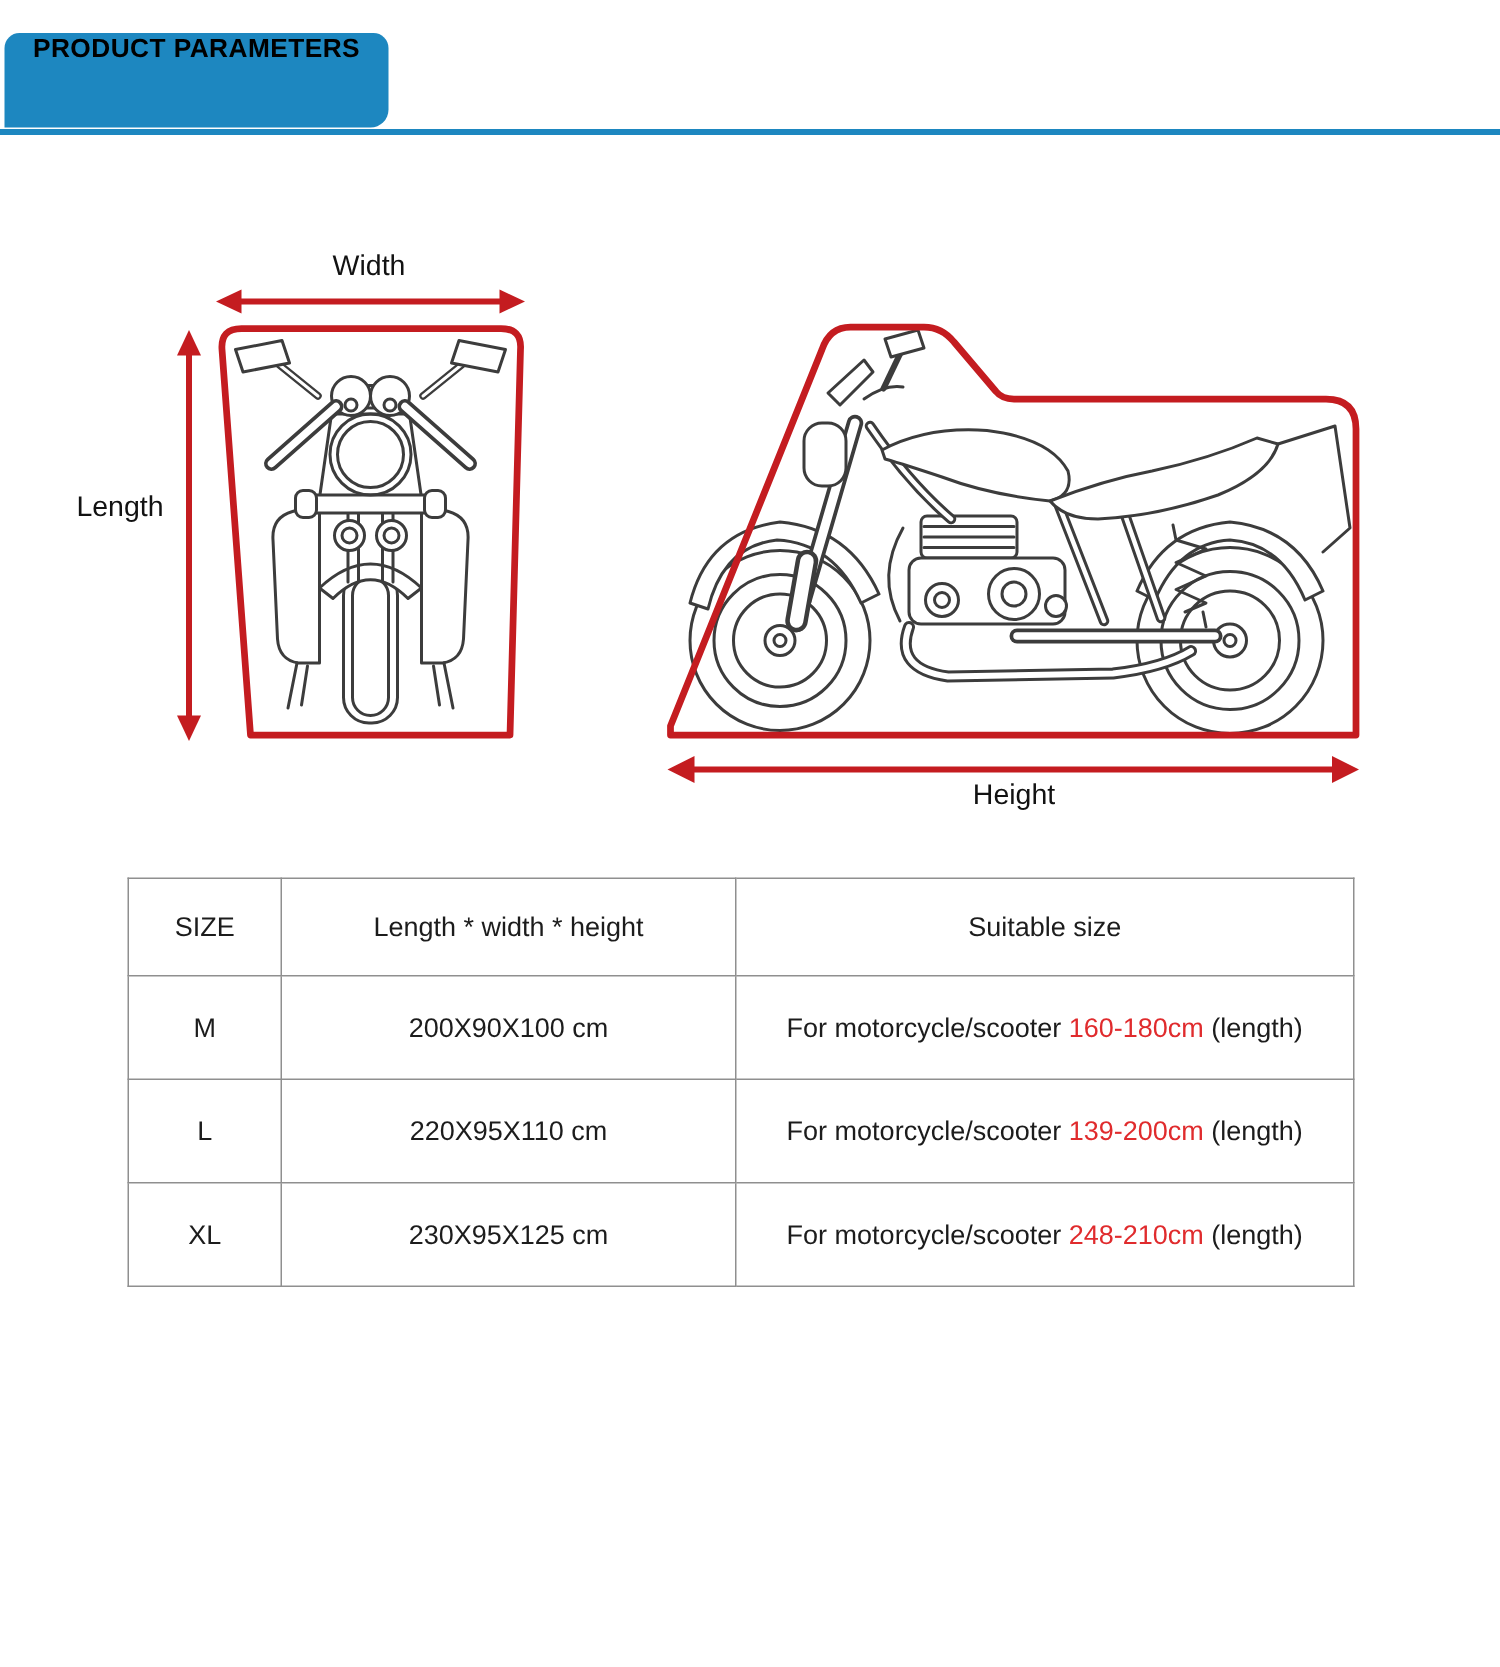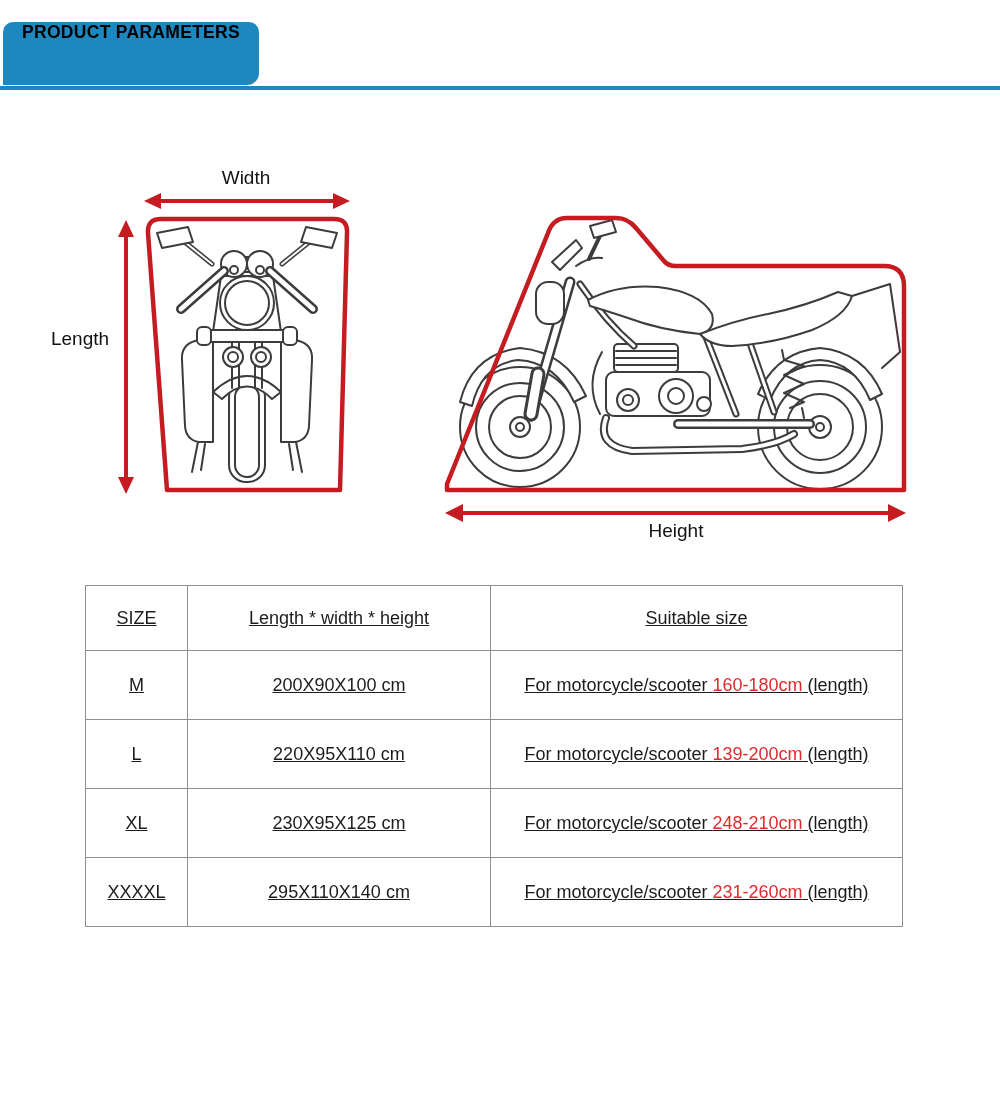--- a/index.html
+++ b/index.html
@@ -24,21 +24,21 @@
   
   .ink{stroke:#3c3c3c;stroke-width:2;fill:#ffffff;stroke-linejoin:round;stroke-linecap:round;}
   .ink-line{stroke:#3c3c3c;stroke-width:2;fill:none;stroke-linejoin:round;stroke-linecap:round;}
   .tube-outer{stroke:#3c3c3c;fill:none;stroke-linecap:round;}
   .tube-inner{stroke:#ffffff;fill:none;stroke-linecap:round;}
   .cover{stroke:var(--diagram-red,#c41c20);stroke-width:4.5;fill:none;stroke-linejoin:round;}
   .arrow-line{stroke:var(--diagram-red,#c41c20);stroke-width:4;fill:none;}
   .arrow-head{fill:var(--diagram-red,#c41c20);stroke:none;}
 
   table.size-table{position:absolute;left:85px;top:585px;width:817px;
-       border-collapse:collapse;table-layout:fixed;font-size:18px;color:var(--text,#1c1c1c);text-decoration:underline;}
+       border-collapse:collapse;table-layout:fixed;font-size:18px;color:var(--text,#1c1c1c);}
   .size-table th,.size-table td{border:1px solid var(--table-border,#8f8f8f);
        text-align:center;vertical-align:middle;font-weight:normal;padding:0 4px;}
   .size-table th{height:65px;}
   .size-table td{height:69px;}
   .red-range{color:var(--highlight-red,#e02b2d);margin-top:10px;}
 </style>
 </head>
 <body>
 
 <div class="page">
@@ -210,20 +210,15 @@
       <tr>
         <td>L</td>
         <td>220X95X110 cm</td>
         <td><span>For motorcycle/scooter </span><span class="red-range">139-200cm</span><span> (length)</span></td>
       </tr>
       <tr>
         <td>XL</td>
         <td>230X95X125 cm</td>
         <td><span>For motorcycle/scooter </span><span class="red-range">248-210cm</span><span> (length)</span></td>
       </tr>
-      <tr>
-        <td>XXXXL</td>
-        <td>295X110X140 cm</td>
-        <td><span>For motorcycle/scooter </span><span class="red-range">231-260cm</span><span> (length)</span></td>
-      </tr>
     </tbody>
   </table>
 </div>
 
 </body></html>

